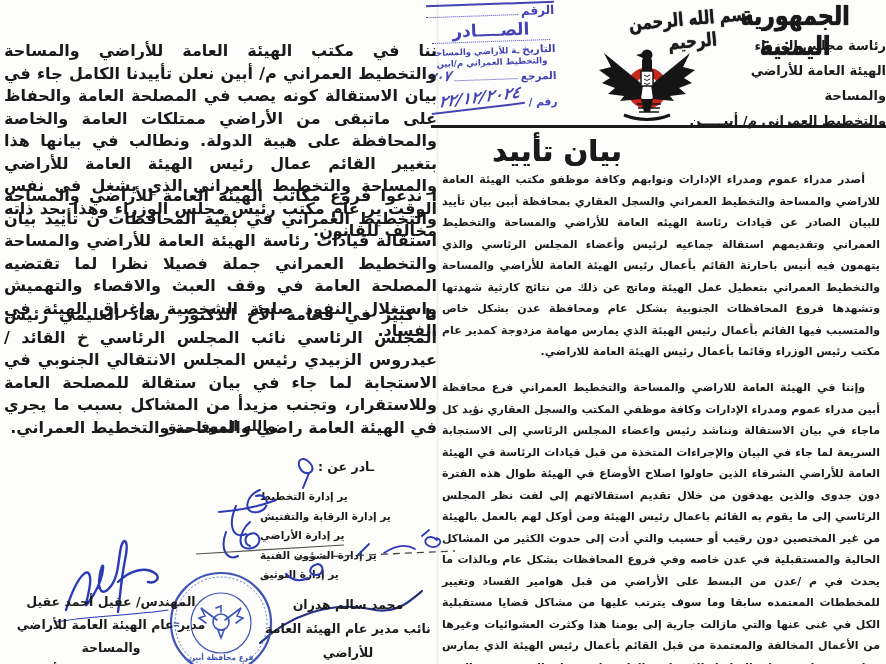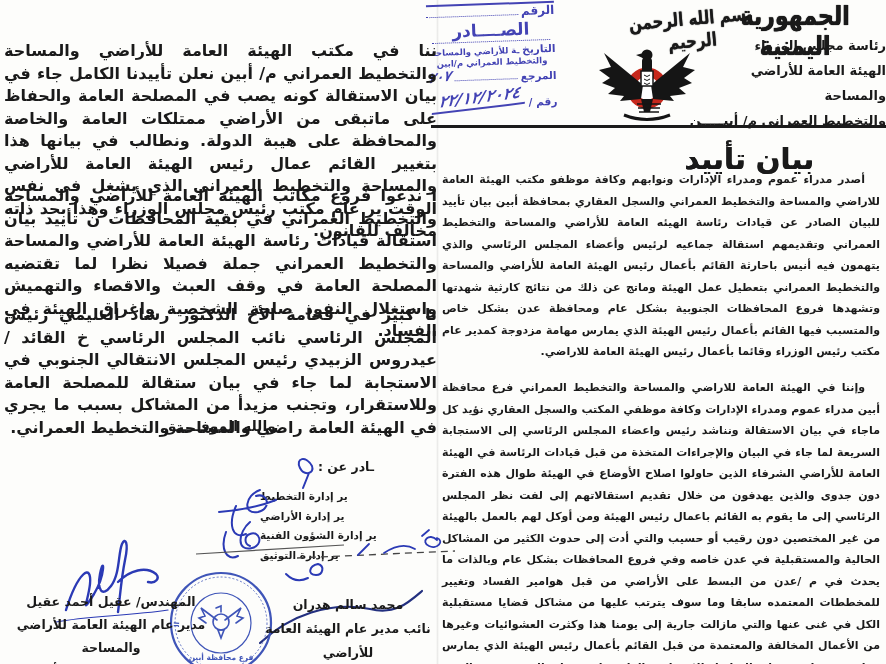--- a/index.html
+++ b/index.html
@@ -36,21 +36,21 @@
   .os-title{font-size:17px;text-align:center;letter-spacing:2px;margin-top:1px;}
   .os-dotline{border-bottom:1.5px dotted currentColor;width:92%;margin:1px auto 2px;}
   .os-lbl{font-size:10.5px;}
   .os-small{font-size:8.5px;font-weight:bold;}
   .os-small2{font-size:8.5px;text-align:center;margin-top:1px;}
   .hand{display:inline-block;transform:skewX(-12deg) rotate(-5deg);font-style:italic;}
   .os-hand1{font-size:14px;}
   .os-hand2{font-size:16px;border-bottom:2px solid currentColor;padding:0 6px 1px;}
 
   
-  .title{position:absolute;top:130px;right:60px;width:330px;margin:12px;text-align:right;
+  .title{position:absolute;top:130px;right:60px;width:330px;margin:4px;text-align:left;
     font-size:29px;font-weight:bold;text-shadow:.5px 0 0 #111;}
   .rp{position:absolute;right:6px;width:438px;margin:0;text-align:justify;
     font-size:11px;font-weight:bold;line-height:21.5px;text-indent:15px;}
   .rp1{top:169px;}
   .rp2{top:377px;}
 
   
   .lp{position:absolute;left:4px;width:433px;margin:0;text-align:justify;
     font-size:16px;font-weight:bold;line-height:22.5px;}
   .lp1{top:40px;}
@@ -131,20 +131,21 @@
 
   <p class="lp lp1">ننا في مكتب الهيئة العامة للأراضي والمساحة والتخطيط العمراني م/ أبين نعلن تأييدنا الكامل جاء في بيان الاستقالة كونه يصب في المصلحة العامة والحفاظ على ماتبقى من الأراضي ممتلكات العامة والخاصة والمحافظة على هيبة الدولة. ونطالب في بيانها هذا بتغيير القائم عمال رئيس الهيئة العامة للأراضي والمساحة والتخطيط العمراني الذي يشغل في نفس الوقت ير عام مكتب رئيس مجلس الوزراء وهذا بحد ذاته مخالف للقانون.</p>
   <p class="lp lp2">ا ندعوا فروع مكاتب الهيئة العامة للأراضي والمساحة والتخطيط العمراني في بقية المحافظات ن تأييد بيان استقالة قيادات رئاسة الهيئة العامة للأراضي والمساحة والتخطيط العمراني جملة فصيلا نظرا لما تقتضيه المصلحة العامة في وقف العبث والاقصاء والتهميش واستغلال النفوذ صلحة الشخصية واغراق الهيئة في الفساد.</p>
   <p class="lp lp3">نا كبير في فخامة الأخ الدكتور رشاد العليمي رئيس المجلس الرئاسي نائب المجلس الرئاسي خ القائد / عيدروس الزبيدي رئيس المجلس الانتقالي الجنوبي في الاستجابة لما جاء في بيان ستقالة للمصلحة العامة وللاستقرار، وتجنب مزيدأ من المشاكل بسبب ما يجري في الهيئة العامة راضي والمساحة والتخطيط العمراني.</p>
 
   <div class="closing">والله الموفـــــق</div>
   <div class="issuedby">ـادر عن :</div>
 
   <div class="depts">
     <div>ير إدارة التخطيط</div>
+    <div>ير إدارة الرقابة والتفتيش</div>
     <div>ير إدارة الأراضي</div>
     <div>ير إدارة الشؤون الفنية</div>
     <div>ير إدارة التوثيق</div>
   </div>
 
   <svg class="sig" style="top:450px;left:190px;" width="160" height="140" viewBox="0 0 160 140">
     <g fill="none" stroke="#2b3ab5" stroke-width="2" stroke-linecap="round">
       <path d="M122 16 c-6 -11 -17 -8 -12 2 c4 8 15 6 12 -2 m-3 7 l-6 15"></path>
       <path d="M70 40 c-15 5 -18 25 -2 22 c14 -3 10 -20 -2 -16 m-20 10 c-8 18 -4 34 10 28 m-27 -22 c22 -2 42 -6 57 -12"></path>
       <path d="M60 72 c-12 10 -14 30 2 26 c12 -3 8 -18 -2 -14 c-6 2 -6 10 0 12 m-24 -14 c-6 16 0 30 12 24"></path>

